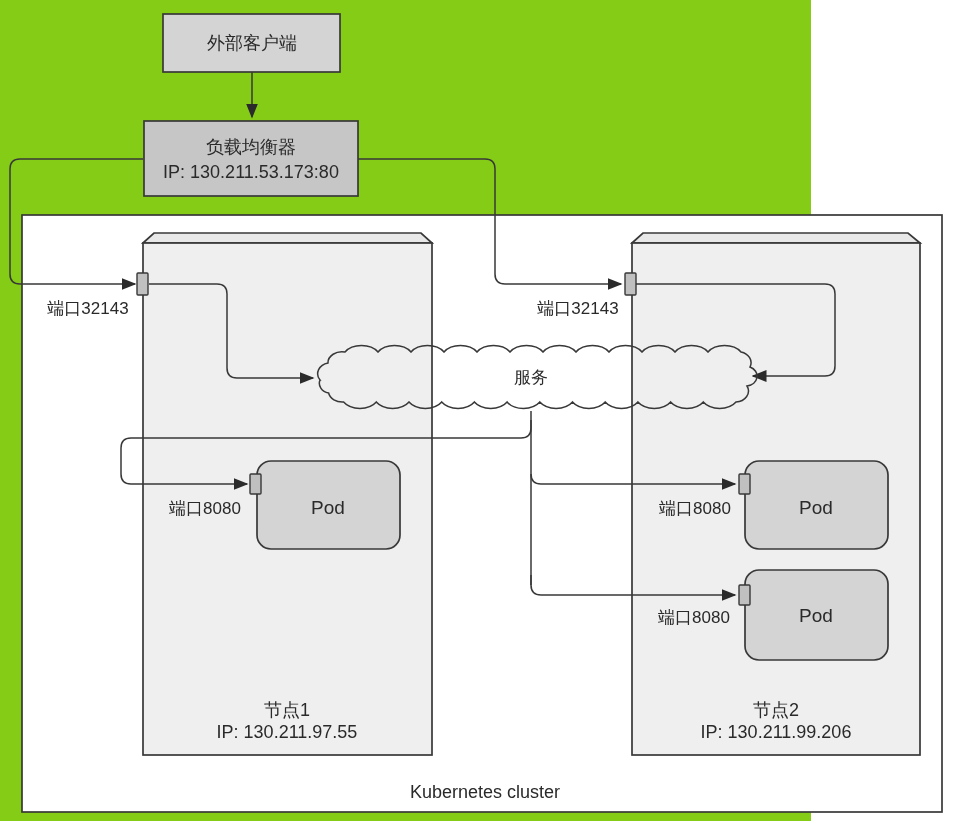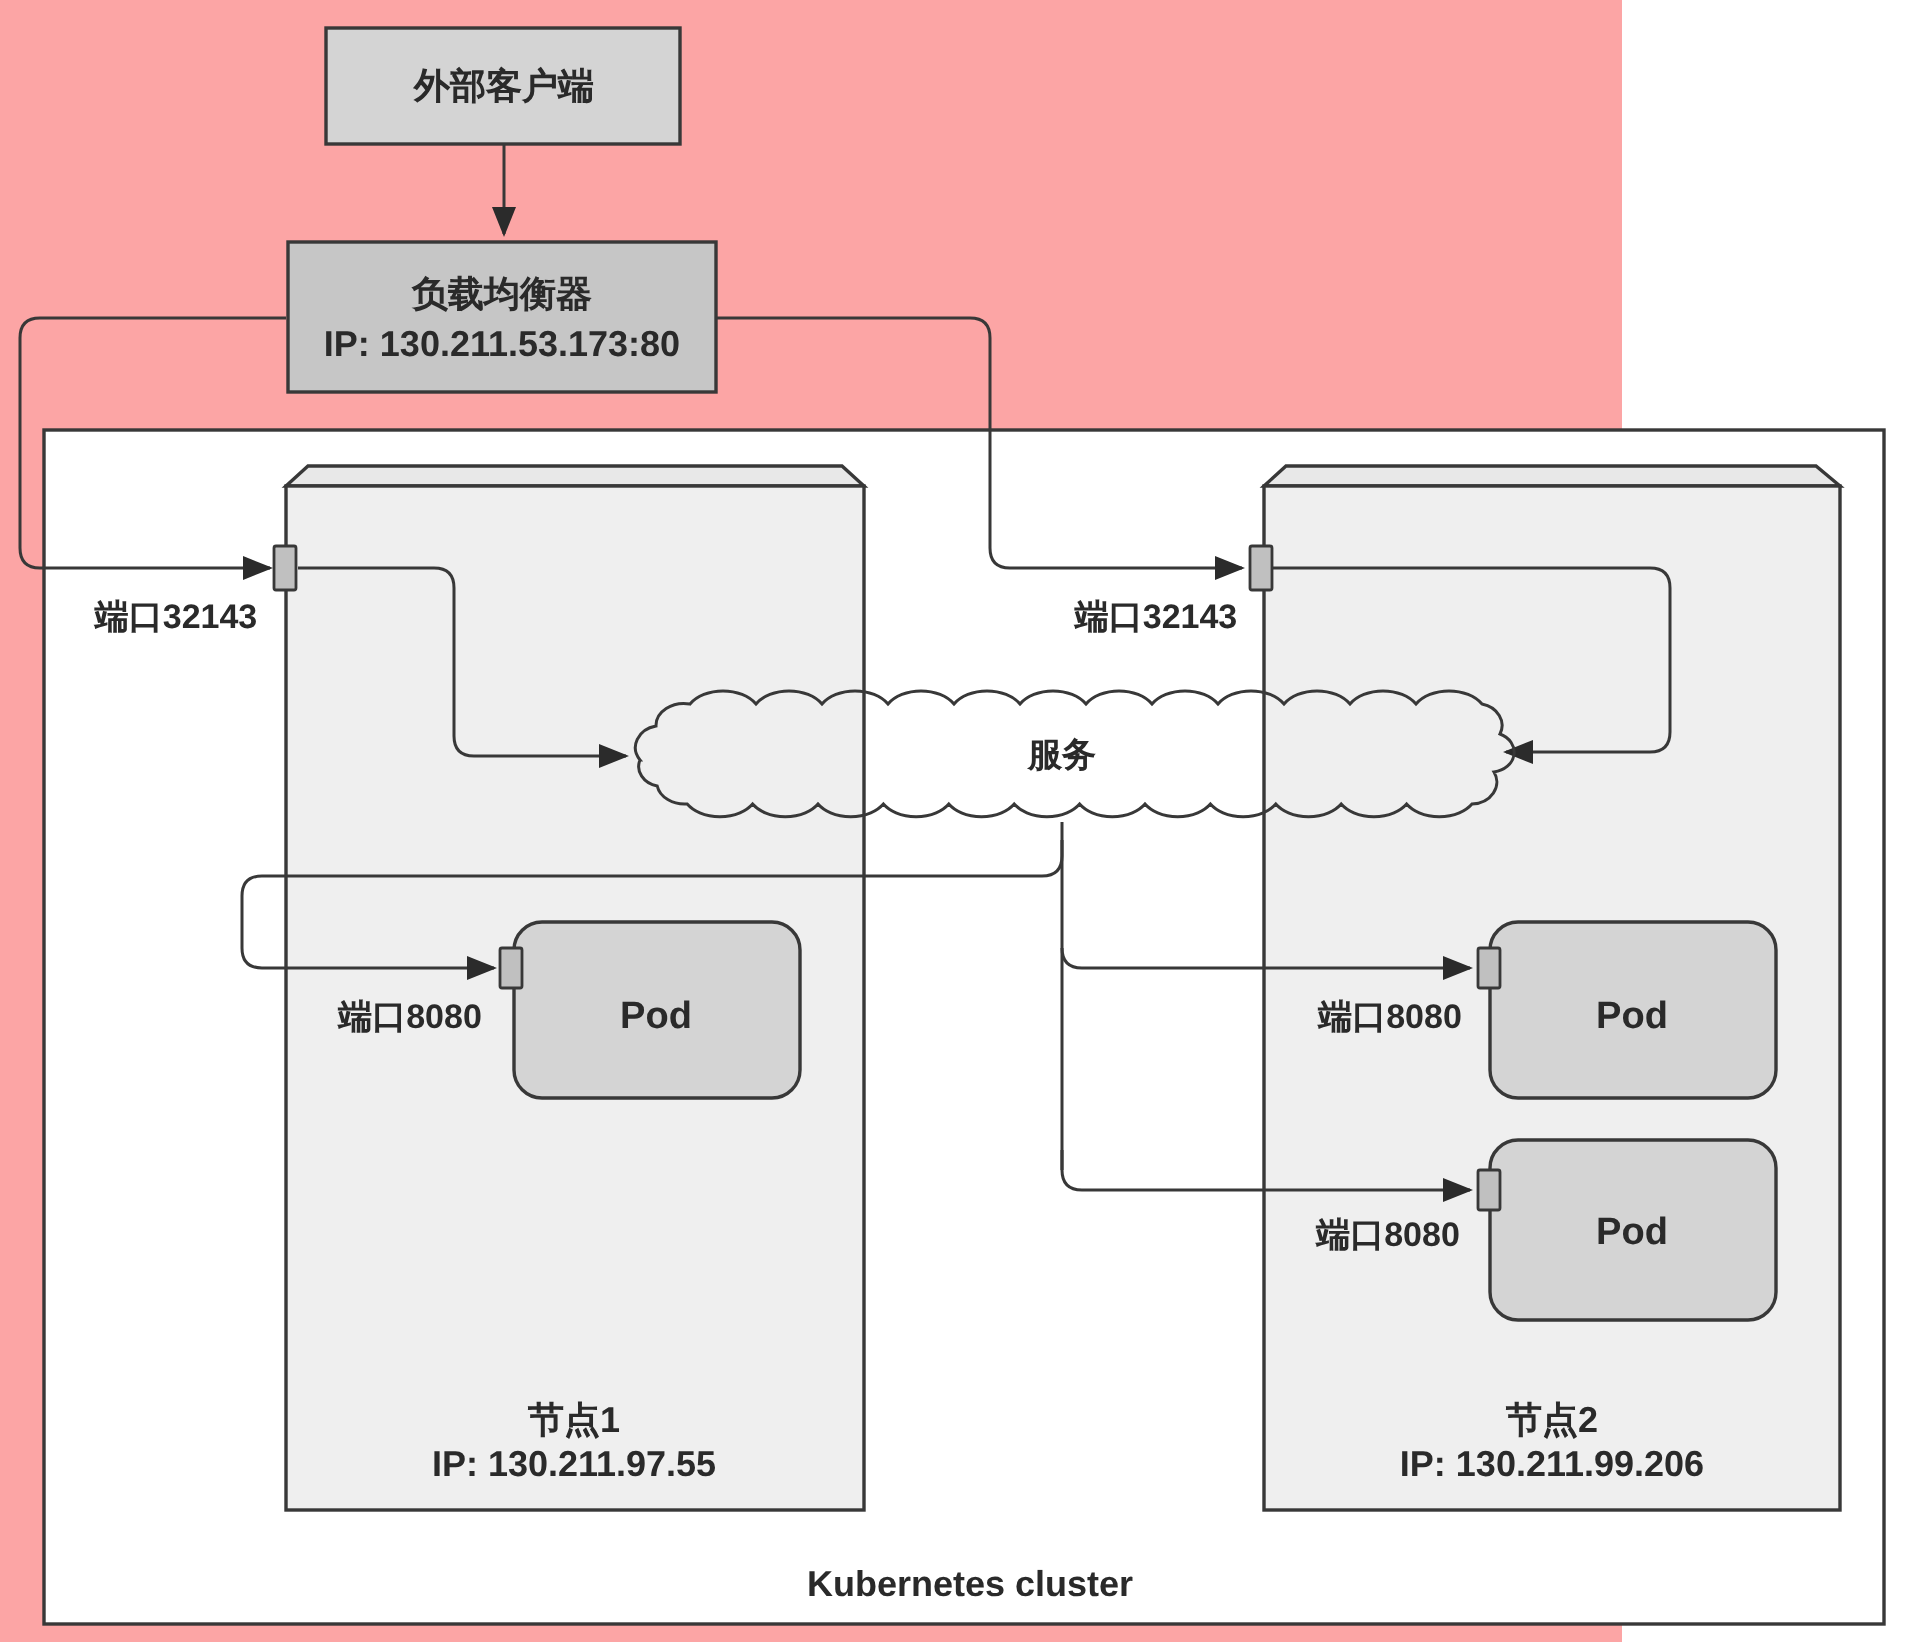--- a/index.html
+++ b/index.html
@@ -1,16 +1,16 @@
 <!DOCTYPE html>
 <html><head>
 <meta charset="utf-8">
 <style>
   html,body{margin:0;padding:0;background:#ffffff;}
-  .stage{width:811px;height:821px;position:relative;background:#fca5a5;font-weight:bold;}
+  .stage{width:811px;height:821px;position:relative;background:#84cc16;}
   svg{display:block;}
   .edge{stroke:#383838;stroke-width:1.5;fill:none;}
   .shape{stroke:#383838;stroke-width:1.7;}
   .thin{stroke:#383838;stroke-width:1.4;}
   .t{font-family:"Liberation Sans","DejaVu Sans",sans-serif;fill:#2a2a2a;}
   .s17{font-size:17px;}
   .s18{font-size:18px;}
   .s19{font-size:19px;}
   .mid{text-anchor:middle;}
 </style>

